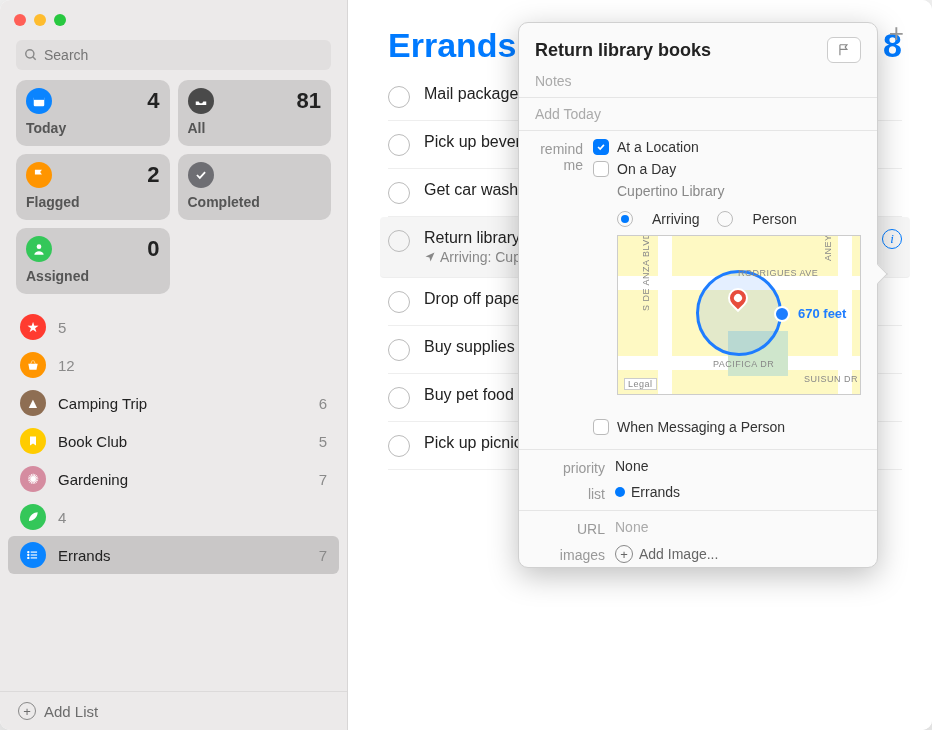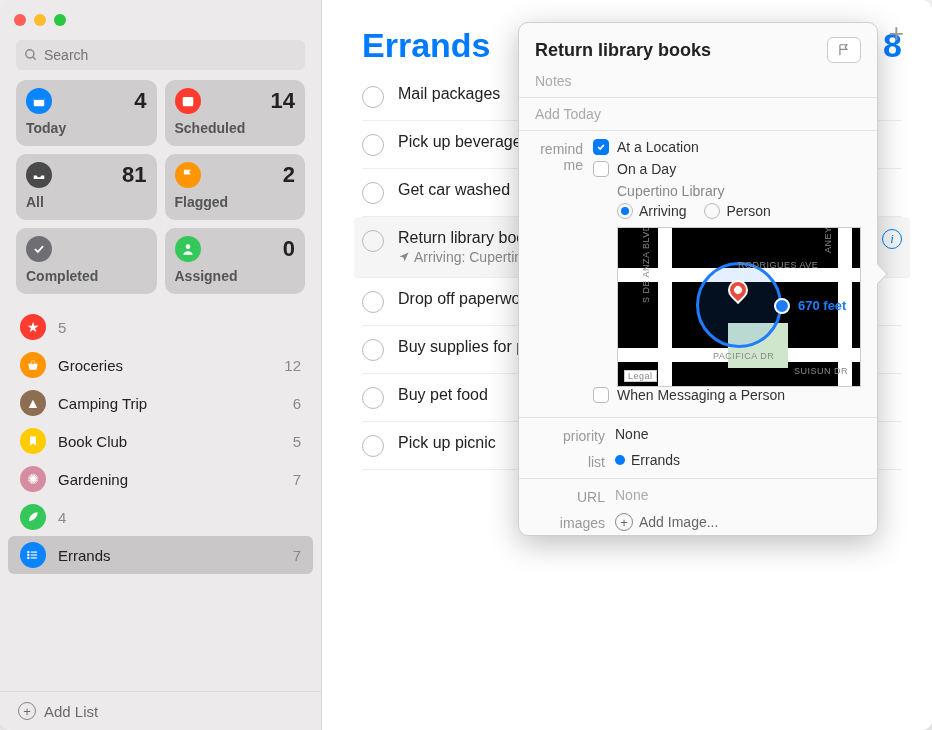--- a/index.html
+++ b/index.html
@@ -3,21 +3,21 @@
 <meta charset="utf-8">
 <style>
 * { box-sizing: border-box; margin: 0; padding: 0; }
 body { font-family: -apple-system, BlinkMacSystemFont, "Segoe UI", Helvetica, Arial, sans-serif; background: #f5f5f5; }
 .window {
   width: 932px; height: 730px; margin: 0; background: #fff;
   border-radius: 10px; overflow: hidden; display: flex; position: relative;
   box-shadow: 0 10px 40px rgba(0,0,0,.2);
 }
 .sidebar {
-  width: 322px; background: #eceaea; display: flex; flex-direction: column;
+  width: 348px; background: #eceaea; display: flex; flex-direction: column;
   border-right: 1px solid #d8d6d6;
 }
 .titlebar { display: flex; align-items: center; padding: 14px 14px 6px; gap: 8px; }
 .traffic { width: 12px; height: 12px; border-radius: 50%; }
 .tred { background:#ff5f57; } .tyel { background:#febc2e; } .tgre { background:#28c840; }
 
 .search {
   margin: 8px 16px 10px; background:#e1dfdf; border-radius:6px;
   display:flex; align-items:center; padding:4px 8px; height:30px; color:#8a8a8a;
 }
@@ -72,27 +72,27 @@
 .pop-title { font-size:18px; font-weight:700; color:#222; }
 .flagbtn { width:34px; height:26px; border:1px solid #ccc; border-radius:6px; background:#fff; display:flex; align-items:center; justify-content:center; color:#888; }
 .pop-section { padding:4px 16px; font-size:14px; color:#aaa; }
 .pop-divider { height:1px; background:#e5e5e5; margin:4px 0; }
 .pop-row { display:flex; padding:4px 16px; font-size:14px; }
 .pop-label { width:80px; text-align:right; color:#999; padding-right:10px; padding-top:2px; }
 .pop-body { flex:1; color:#333; }
 .chk { display:flex; align-items:center; gap:8px; margin-bottom:6px; }
 .chkbox { width:16px; height:16px; border:1px solid #bbb; border-radius:4px; background:#fff; display:flex; align-items:center; justify-content:center; }
 .chkbox.checked { background:#007aff; border-color:#007aff; color:#fff; }
-.subloc { margin-left:24px; color:#888; margin-bottom:4px; }
+.subloc { margin-left:24px; color:#888; margin-bottom:12px; }
 .radiorow { display:flex; gap:18px; margin-left:24px; margin-bottom:8px; }
-.rdio { display:flex; align-items:center; gap:6px; }
+.rdio { display:flex; align-items:center; gap:19px; }
 .rdot { width:16px; height:16px; border:1px solid #bbb; border-radius:50%; display:flex; align-items:center; justify-content:center; }
 .rdot.sel::after { content:""; width:8px; height:8px; border-radius:50%; background:#007aff; }
 .map {
-  margin-left:24px; width:244px; height:160px; border:1px solid #ccc; background:#000000;
+  margin-left:24px; width:244px; height:160px; border:1px solid #ccc; background:#fef9c3;
   position:relative; overflow:hidden;
 }
 .road { position:absolute; background:#fff; }
 .road.h { height:14px; left:0; right:0; }
 .road.v { width:14px; top:0; bottom:0; }
 .rlabel { position:absolute; font-size:9px; color:#888; letter-spacing:0.5px; white-space:nowrap; }
 .park { position:absolute; background:#cfe6cc; }
 .pin-circ { position:absolute; width:86px; height:86px; border:3px solid #1e7dff; border-radius:50%; background:rgba(30,125,255,.12); }
 .pin { position:absolute; width:20px; height:20px; background:#e74c3c; border-radius:50% 50% 50% 0; transform:rotate(-45deg); border:2px solid #fff; }
 .pin::after { content:""; position:absolute; top:4px; left:4px; width:8px; height:8px; background:#fff; border-radius:50%; }
@@ -130,31 +130,20 @@
                 <rect x="3" y="5" width="18" height="16" rx="2"></rect>
                 <rect x="3" y="5" width="18" height="5" fill="#0a84ff"></rect>
               </svg>
           </div>
           <div class="card-count">4</div>
         </div>
         <div class="card-label">Today</div>
       </div>
       <div class="card">
         <div class="card-top">
-          <div class="icn" style="background:#ff3b30">
-            <svg width="14" height="14" viewBox="0 0 24 24" fill="#fff">
-                <rect x="3" y="5" width="18" height="16" rx="2"></rect>
-              </svg>
-          </div>
-          <div class="card-count">14</div>
-        </div>
-        <div class="card-label">Scheduled</div>
-      </div>
-      <div class="card">
-        <div class="card-top">
           <div class="icn" style="background:#4a4a4a">
             <svg width="14" height="14" viewBox="0 0 24 24" fill="#fff">
                 <path d="M3 13h5l2 3h4l2-3h5v6H3z"></path>
               </svg>
           </div>
           <div class="card-count">81</div>
         </div>
         <div class="card-label">All</div>
       </div>
       <div class="card">
@@ -198,21 +187,20 @@
         <div class="li-icon" style="background:#ff3b30">★</div>
         <div class="li-count">5</div>
       </div>
       <div class="list-item">
         <div class="li-icon" style="background:#ff9500">
           <svg width="14" height="14" viewBox="0 0 24 24" fill="#fff">
               <path d="M4 10h16l-2 10H6z"></path>
               <path d="M8 10l3-6M16 10l-3-6" stroke="#fff" fill="none"></path>
             </svg>
         </div>
-        <div class="li-name">Groceries</div>
         <div class="li-count">12</div>
       </div>
       <div class="list-item">
         <div class="li-icon" style="background:#8e6e53">▲</div>
         <div class="li-name">Camping Trip</div>
         <div class="li-count">6</div>
       </div>
       <div class="list-item">
         <div class="li-icon" style="background:#ffcc00">
           <svg width="12" height="14" viewBox="0 0 24 24" fill="#fff">
@@ -370,27 +358,27 @@
           <div class="road v" style="left:220px"></div>
           <div class="road h" style="top:40px"></div>
           <div class="road h" style="top:120px"></div>
           <div class="park" style="left:110px;top:95px;width:60px;height:45px"></div>
           <div class="pin-circ" style="left:78px;top:34px"></div>
           <div class="pin" style="left:110px;top:52px"></div>
           <div class="bluedot" style="left:156px;top:70px"></div>
           <div class="rlabel" style="left:28px;top:70px;transform:rotate(-90deg);transform-origin:left">S DE ANZA BLVD</div>
           <div class="rlabel" style="left:120px;top:32px">RODRIGUES AVE</div>
           <div class="rlabel" style="left:95px;top:123px">PACIFICA DR</div>
-          <div class="rlabel" style="left:176px;top:138px">SUISUN DR</div>
+          <div class="rlabel" style="left:186px;top:138px">SUISUN DR</div>
           <div class="rlabel" style="left:210px;top:20px;transform:rotate(-90deg);transform-origin:left">ANEY AVE</div>
           <div class="rlabel" style="left:6px;top:142px;border:1px solid #ccc;padding:0 3px;background:#fff">Legal</div>
           <div class="distlbl" style="left:180px;top:70px">670 feet</div>
         </div>
 
-        <div class="chk" style="margin-top:0">
+        <div class="chk" style="margin-top:24px">
           <div class="chkbox"></div>
           <span>When Messaging a Person</span>
         </div>
       </div>
     </div>
 
     <div class="pop-divider"></div>
     <div class="pop-row">
       <div class="pop-label">priority</div>
       <div class="pop-body">None</div>

